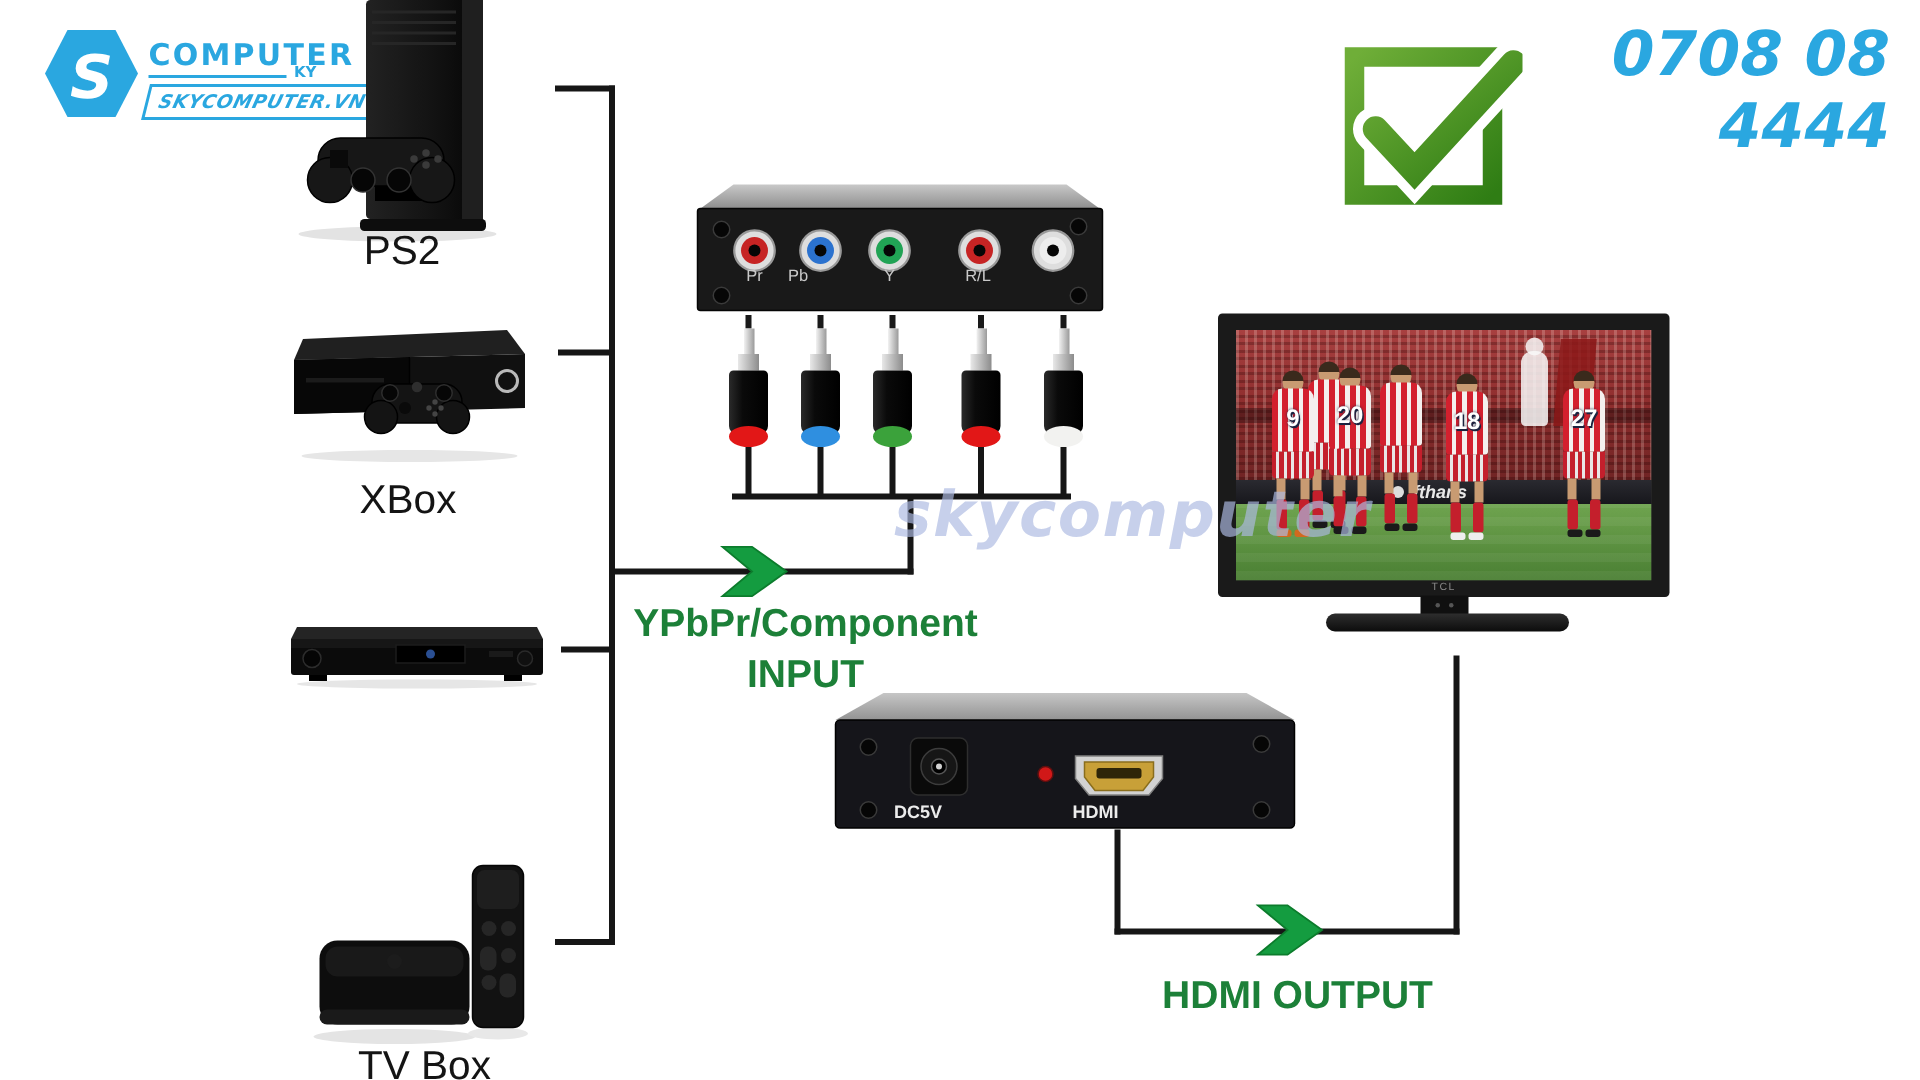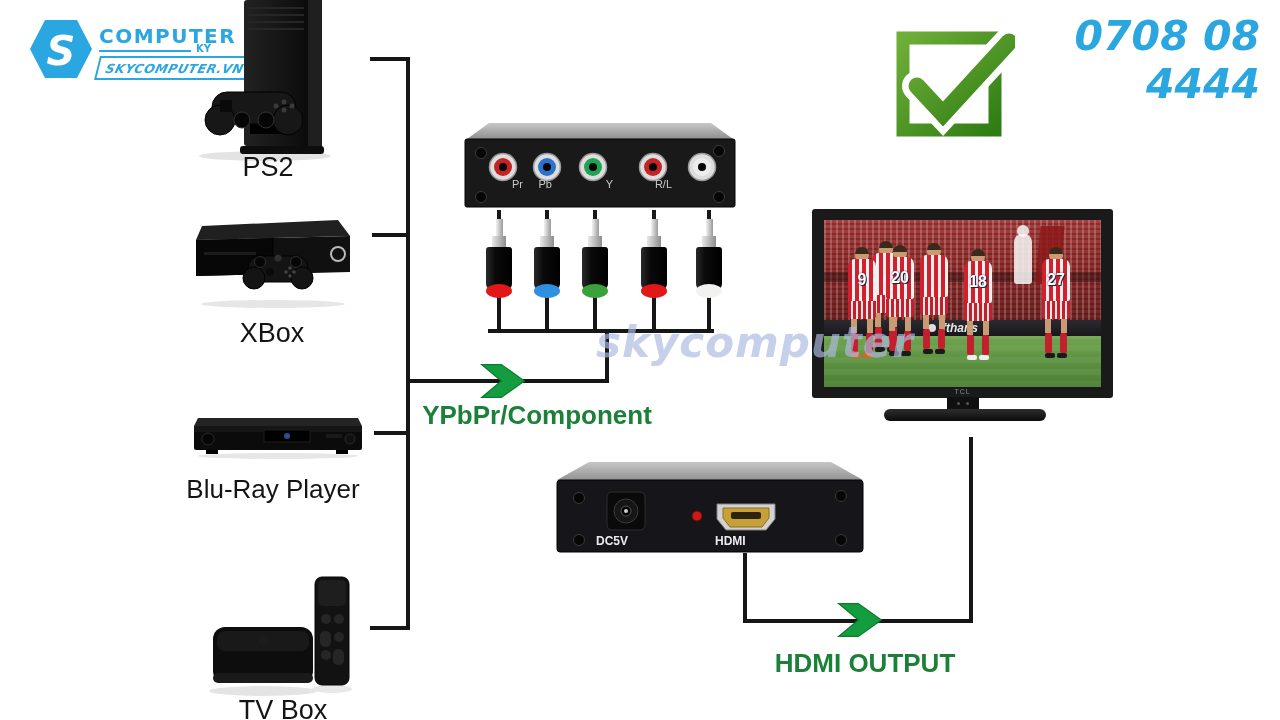--- a/index.html
+++ b/index.html
@@ -16,21 +16,21 @@
   .logo-site-box{position:absolute;left:97px;top:56px;border:2px solid #2aa7e0;
                  transform:skewX(-14deg);padding:1px 7px;background:#fff;}
   .logo-site{font-family:"DejaVu Sans",sans-serif;font-style:italic;font-weight:800;
              font-size:12.5px;color:#2aa7e0;letter-spacing:.5px;}
   .phone{position:absolute;left:960px;top:12px;width:300px;text-align:right;
          font-family:"DejaVu Sans",sans-serif;font-style:italic;font-weight:800;
          font-size:41px;color:#2aa7e0;}
   
   .dev-label{position:absolute;color:#141414;font-size:27px;text-align:center;}
   .green-label{position:absolute;color:#1c8038;font-weight:700;font-size:26px;text-align:center;z-index:5;}
-  .port-label{position:absolute;width:40px;text-align:right;color:#c9c9c9;font-size:11px;z-index:4;}
+  .port-label{position:absolute;width:40px;text-align:center;color:#c9c9c9;font-size:11px;z-index:4;}
   .back-label{position:absolute;width:60px;text-align:left;color:#ececec;
               font-weight:700;font-size:12px;z-index:4;}
   
   .plug{position:absolute;width:26px;top:210px;z-index:3;}
   .plug .tip{width:4px;height:9px;background:#191919;margin:0 auto;}
   .plug .pin{width:7px;height:17px;background:linear-gradient(90deg,#f2f2f2,#9a9a9a);margin:0 auto;}
   .plug .collar{width:14px;height:11px;background:linear-gradient(90deg,#e8e8e8,#8c8c8c);margin:0 auto;}
   .plug .body{width:26px;height:43px;background:linear-gradient(90deg,#2a2a2a,#0a0a0a 35%,#000);
               border-radius:3px 3px 6px 6px;margin:0 auto;}
   .plug .cap{width:26px;height:14px;border-radius:50%;margin:-6px auto 0;}
@@ -178,21 +178,20 @@
     <rect x="8" y="16" width="168" height="24" rx="2" fill="#0b0b0b"></rect>
     <rect x="8" y="16" width="168" height="6" fill="#161616"></rect>
     <circle cx="22" cy="29" r="6" fill="#050505" stroke="#2c2c2c"></circle>
     <rect x="78" y="20" width="46" height="12" fill="#000" stroke="#1d1d1d"></rect>
     <circle cx="101" cy="26" r="3" fill="#2a4f93"></circle>
     <rect x="140" y="24" width="16" height="4" fill="#1a1a1a"></rect>
     <circle cx="164" cy="29" r="5" fill="#101010" stroke="#2a2a2a"></circle>
     <rect x="20" y="40" width="12" height="4" fill="#000"></rect>
     <rect x="150" y="40" width="12" height="4" fill="#000"></rect>
   </svg>
-  <div class="dev-label" style="left:173px;top:474px;width:200px;font-size:26px">Blu-Ray Player</div>
 
   <svg class="abs" style="left:205px;top:575px" width="155" height="125" viewBox="0 0 155 125">
     <ellipse cx="58" cy="116" rx="54" ry="5" fill="#e4e4e4"></ellipse>
     <ellipse cx="127" cy="114" rx="20" ry="4" fill="#e8e8e8"></ellipse>
     <rect x="110" y="2" width="34" height="108" rx="7" fill="#121212" stroke="#060606"></rect>
     <rect x="113" y="5" width="28" height="26" rx="5" fill="#1e1e1e"></rect>
     <circle cx="121" cy="44" r="5" fill="#262626"></circle>
       <circle cx="134" cy="44" r="5" fill="#262626"></circle>
     <rect x="115" y="56" width="11" height="16" rx="5" fill="#262626"></rect>
     <circle cx="134" cy="62" r="5" fill="#262626"></circle>
@@ -223,20 +222,21 @@
   <div class="ln" style="left:969px;top:437px;width:4px;height:186px"></div>
 
   <svg class="flow-arrow" style="left:480px;top:360px" width="46" height="42" viewBox="0 0 56 44">
     <path d="M2,2 L26,2 L54,22 L26,42 L2,42 L26,22 Z" fill="#149c40" stroke="#0c7c2c" stroke-width="1.5"></path>
   </svg>
   <svg class="flow-arrow" style="left:837px;top:599px" width="46" height="42" viewBox="0 0 56 44">
     <path d="M2,2 L26,2 L54,22 L26,42 L2,42 L26,22 Z" fill="#149c40" stroke="#0c7c2c" stroke-width="1.5"></path>
   </svg>
 
   <div class="green-label" style="left:407px;top:400px;width:260px">YPbPr/Component</div>
+  <div class="green-label" style="left:407px;top:434px;width:260px">INPUT</div>
   <div class="green-label" style="left:745px;top:648px;width:240px">HDMI OUTPUT</div>
 
   <svg class="abs" style="left:455px;top:113px;z-index:3" width="290" height="100" viewBox="0 0 290 100">
     <defs>
         <linearGradient id="topG" x1="0" y1="0" x2="0" y2="1">
       <stop offset="0" stop-color="#c8c8c8"></stop>
           <stop offset="1" stop-color="#8e8e8e"></stop>
     </linearGradient>
       </defs>
     <polygon points="34,10 256,10 278,26 12,26" fill="url(#topG)"></polygon>

